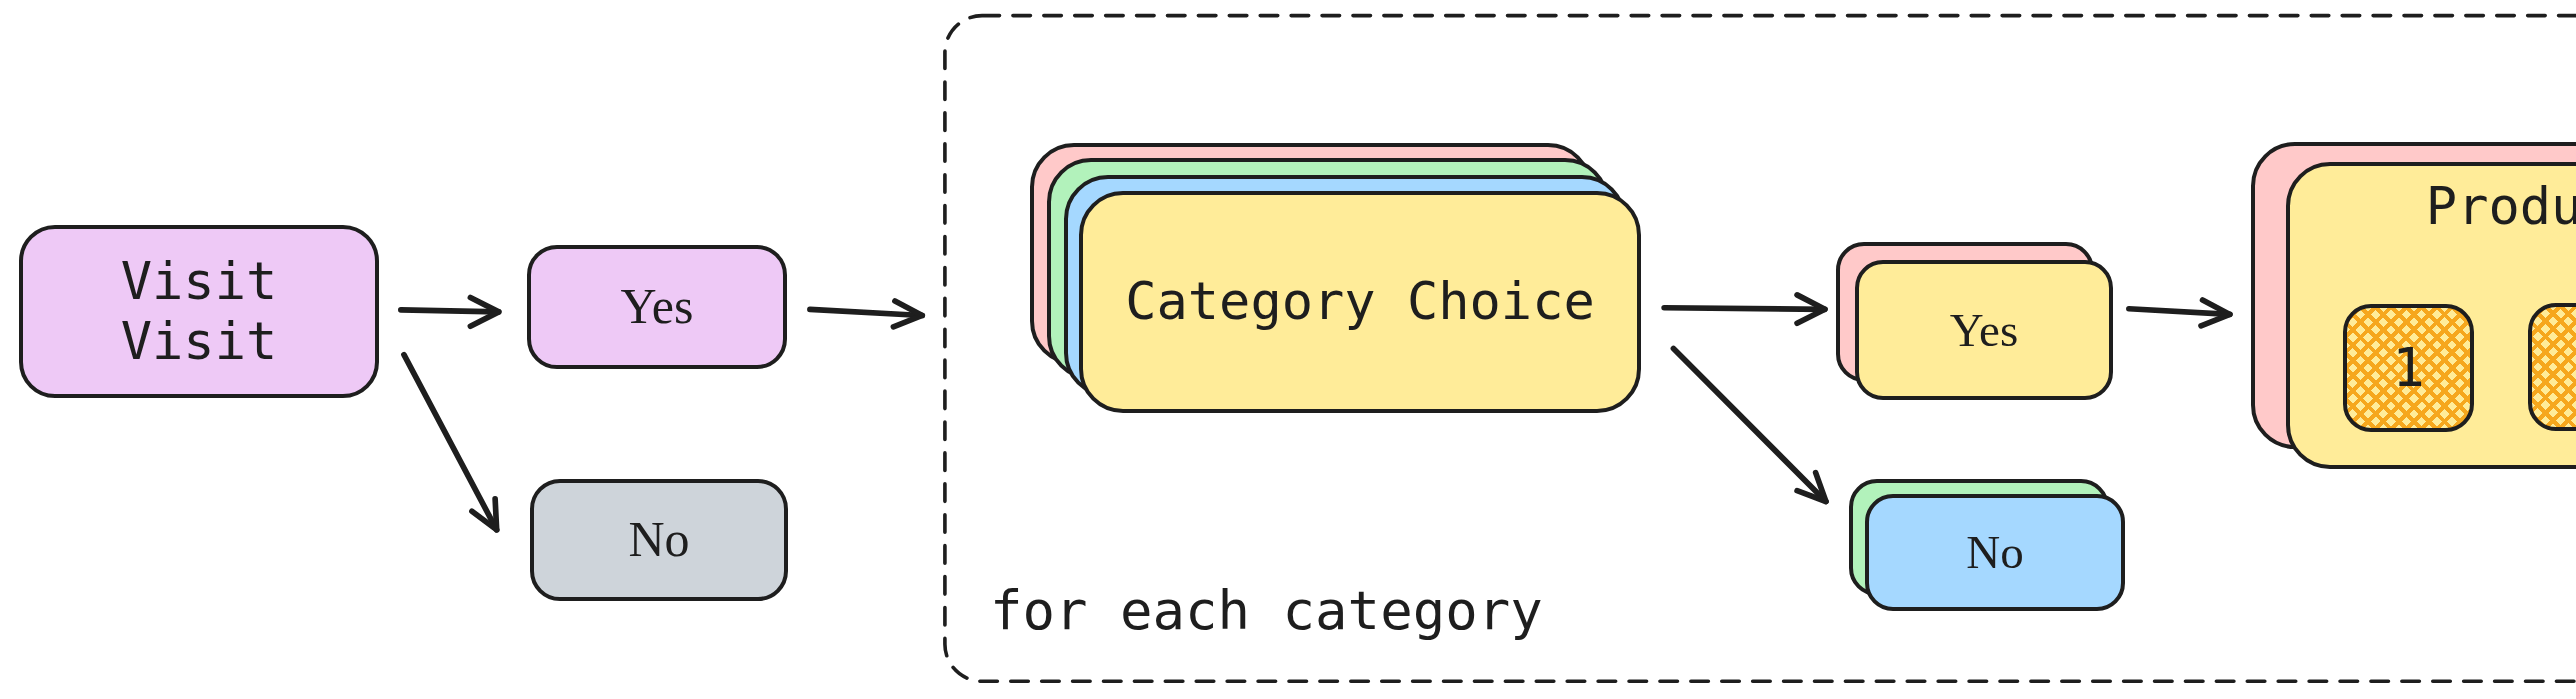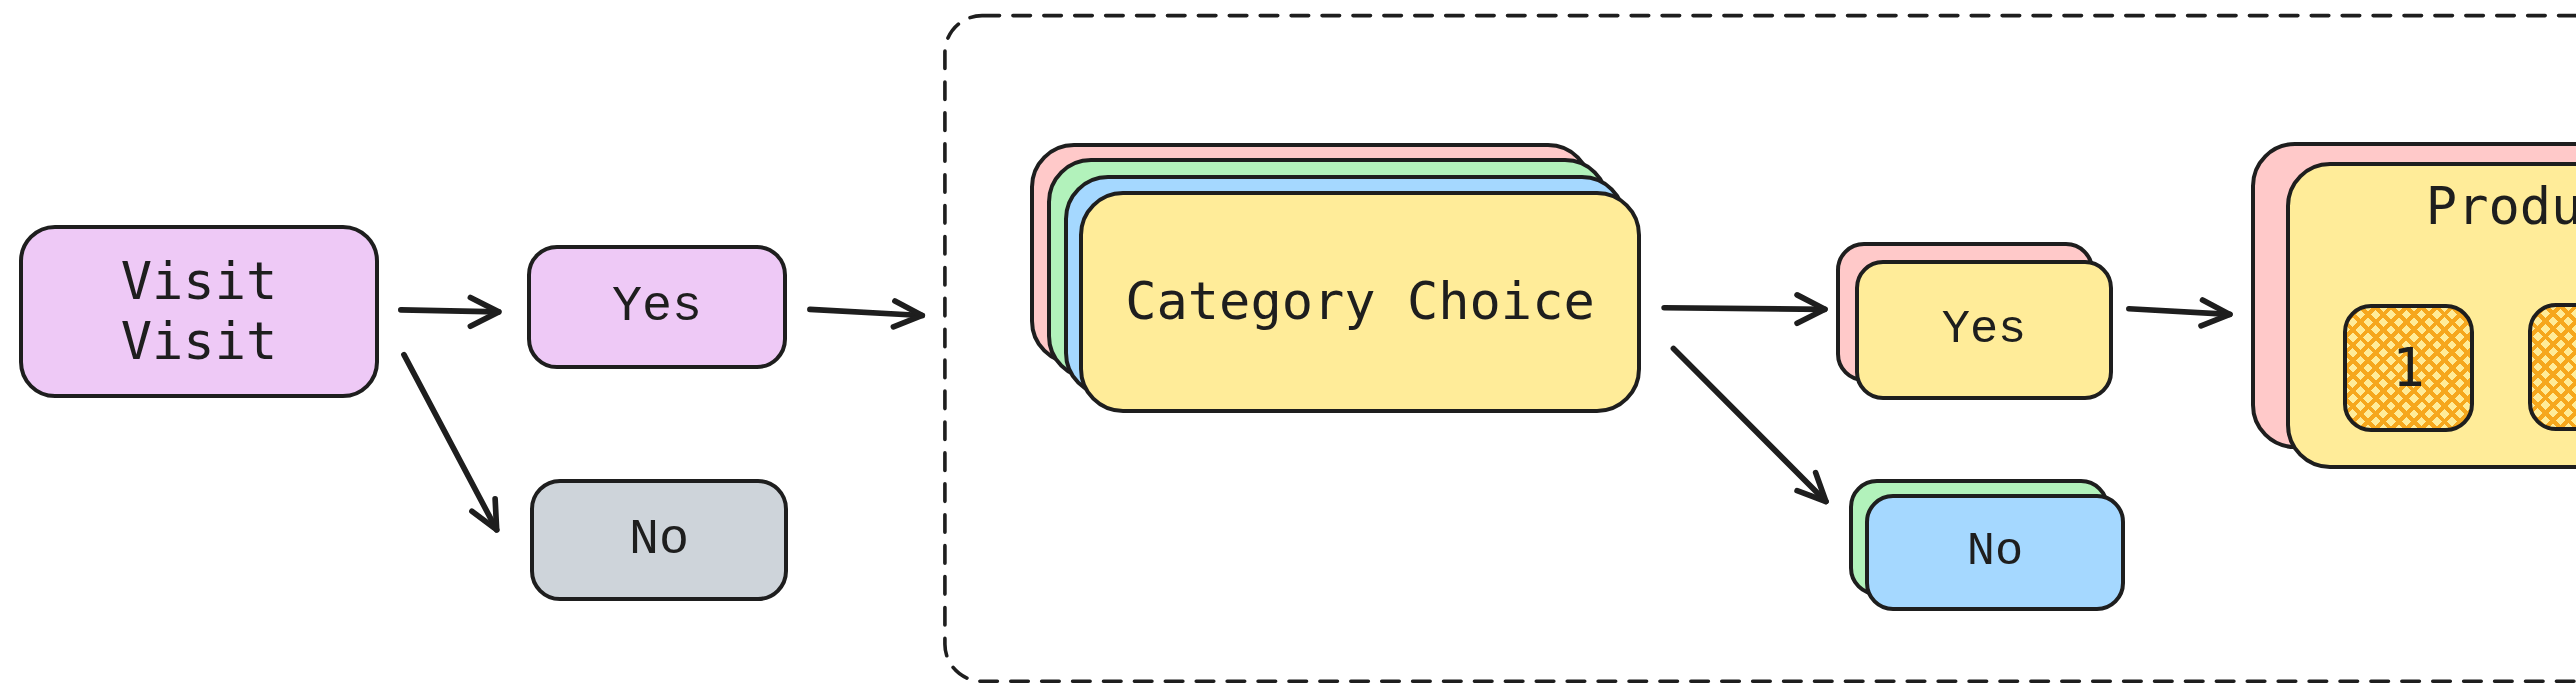--- a/index.html
+++ b/index.html
@@ -12,21 +12,21 @@
     color:var(--stroke,#1e1e1e);
   }
   .layer-svg{position:absolute;left:0;top:0;width:3707px;height:700px;}
   .box{
     position:absolute;box-sizing:border-box;
     border:4.1px solid var(--stroke);
     display:flex;align-items:center;justify-content:center;
     text-align:center;line-height:1.15;
   }
   .mono{font-family:"DejaVu Sans Mono", monospace;}
-  .sans{font-family:Liberation Mono, monospace;}
+  .sans{font-family:Liberation Serif, serif;}
   
   .visit-store{left:19px;top:225px;width:360px;height:173px;border-radius:36px;background:var(--violet);font-size:52px;}
   .yes-store{left:527px;top:245px;width:260px;height:124px;border-radius:30px;background:var(--violet);font-size:50px;}
   .no-store{left:530px;top:479px;width:258px;height:122px;border-radius:30px;background:var(--gray);font-size:50px;}
   
   .stack{position:absolute;}
   .stack .back, .stack .front{
     position:absolute;box-sizing:border-box;border:4.1px solid var(--stroke);
     width:100%;height:100%;
   }
@@ -151,15 +151,16 @@
       <div class="opt opt-1 mono">
         <span>1</span>
       </div>
       <div class="opt opt-2 mono">
         
       </div>
 
     </div>
   </div>
 
+  <div class="frame-label mono">for each category</div>
 
 </div>
 
 
 </body></html>

